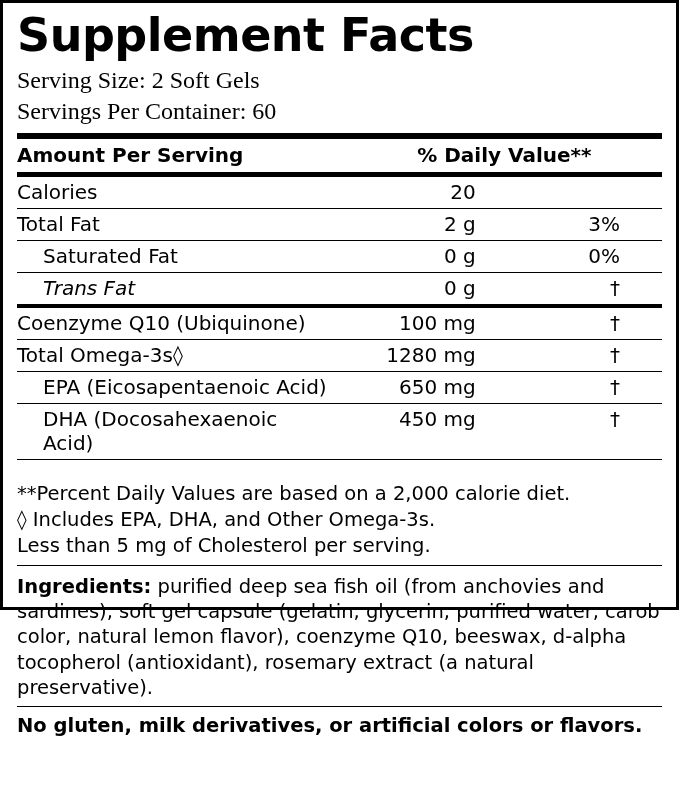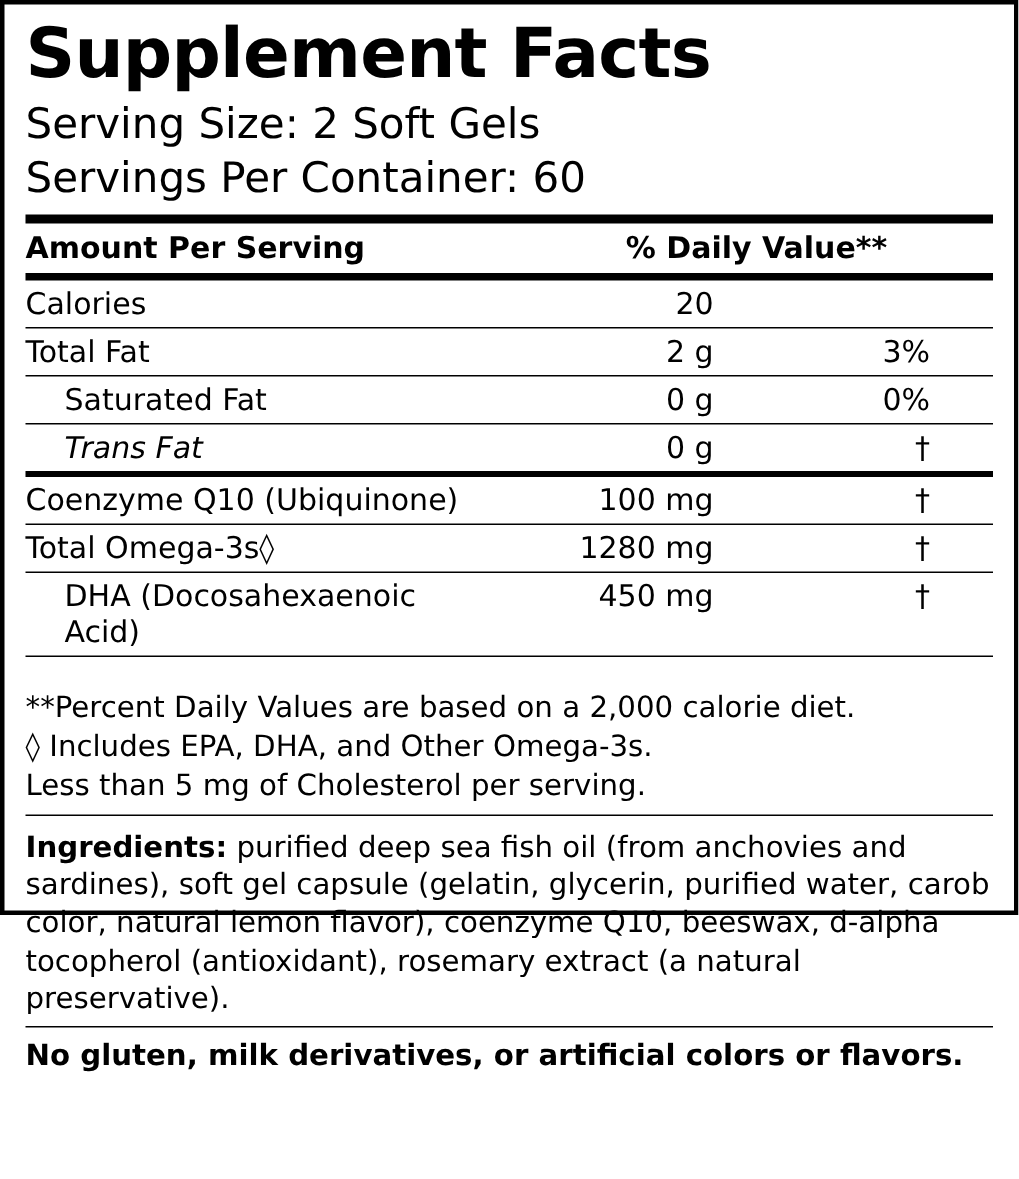--- a/index.html
+++ b/index.html
@@ -24,23 +24,24 @@
   }
   .title {
     font-size: 46px;
     font-weight: 700;
     letter-spacing: -0.5px;
     line-height: 1.05;
     margin: 2px 0 6px 0;
     white-space: nowrap;
   }
   .serving-line {
-    font-size: 28px;
+    font-size: 24px;
     line-height: 1.28;
     white-space: nowrap;
+    font-family: Liberation Serif, serif;
   }
   .rule-thick {
     border-top: 6px solid #000000;
     margin: 6px 0 0 0;
   }
   .rule-med {
     border-top: 5px solid #000000;
     margin: 0;
   }
   .rule-thin {
@@ -161,20 +162,25 @@
         <td class="col-name">Coenzyme Q10 (Ubiquinone)</td>
         <td class="col-amt">100 mg</td>
         <td class="col-dv">†</td>
       </tr>
       <tr>
         <td class="col-name">Total Omega-3s◊</td>
         <td class="col-amt">1280 mg</td>
         <td class="col-dv">†</td>
       </tr>
       <tr>
+        <td class="col-name indent">EPA (Eicosapentaenoic Acid)</td>
+        <td class="col-amt">650 mg</td>
+        <td class="col-dv">†</td>
+      </tr>
+      <tr>
         <td class="col-name indent">DHA (Docosahexaenoic Acid)</td>
         <td class="col-amt">450 mg</td>
         <td class="col-dv">†</td>
       </tr>
     </tbody>
   </table>
 
   <div class="footnotes">
     <div>**Percent Daily Values are based on a 2,000 calorie diet.</div>
     <div>◊ Includes EPA, DHA, and Other Omega-3s.</div>

